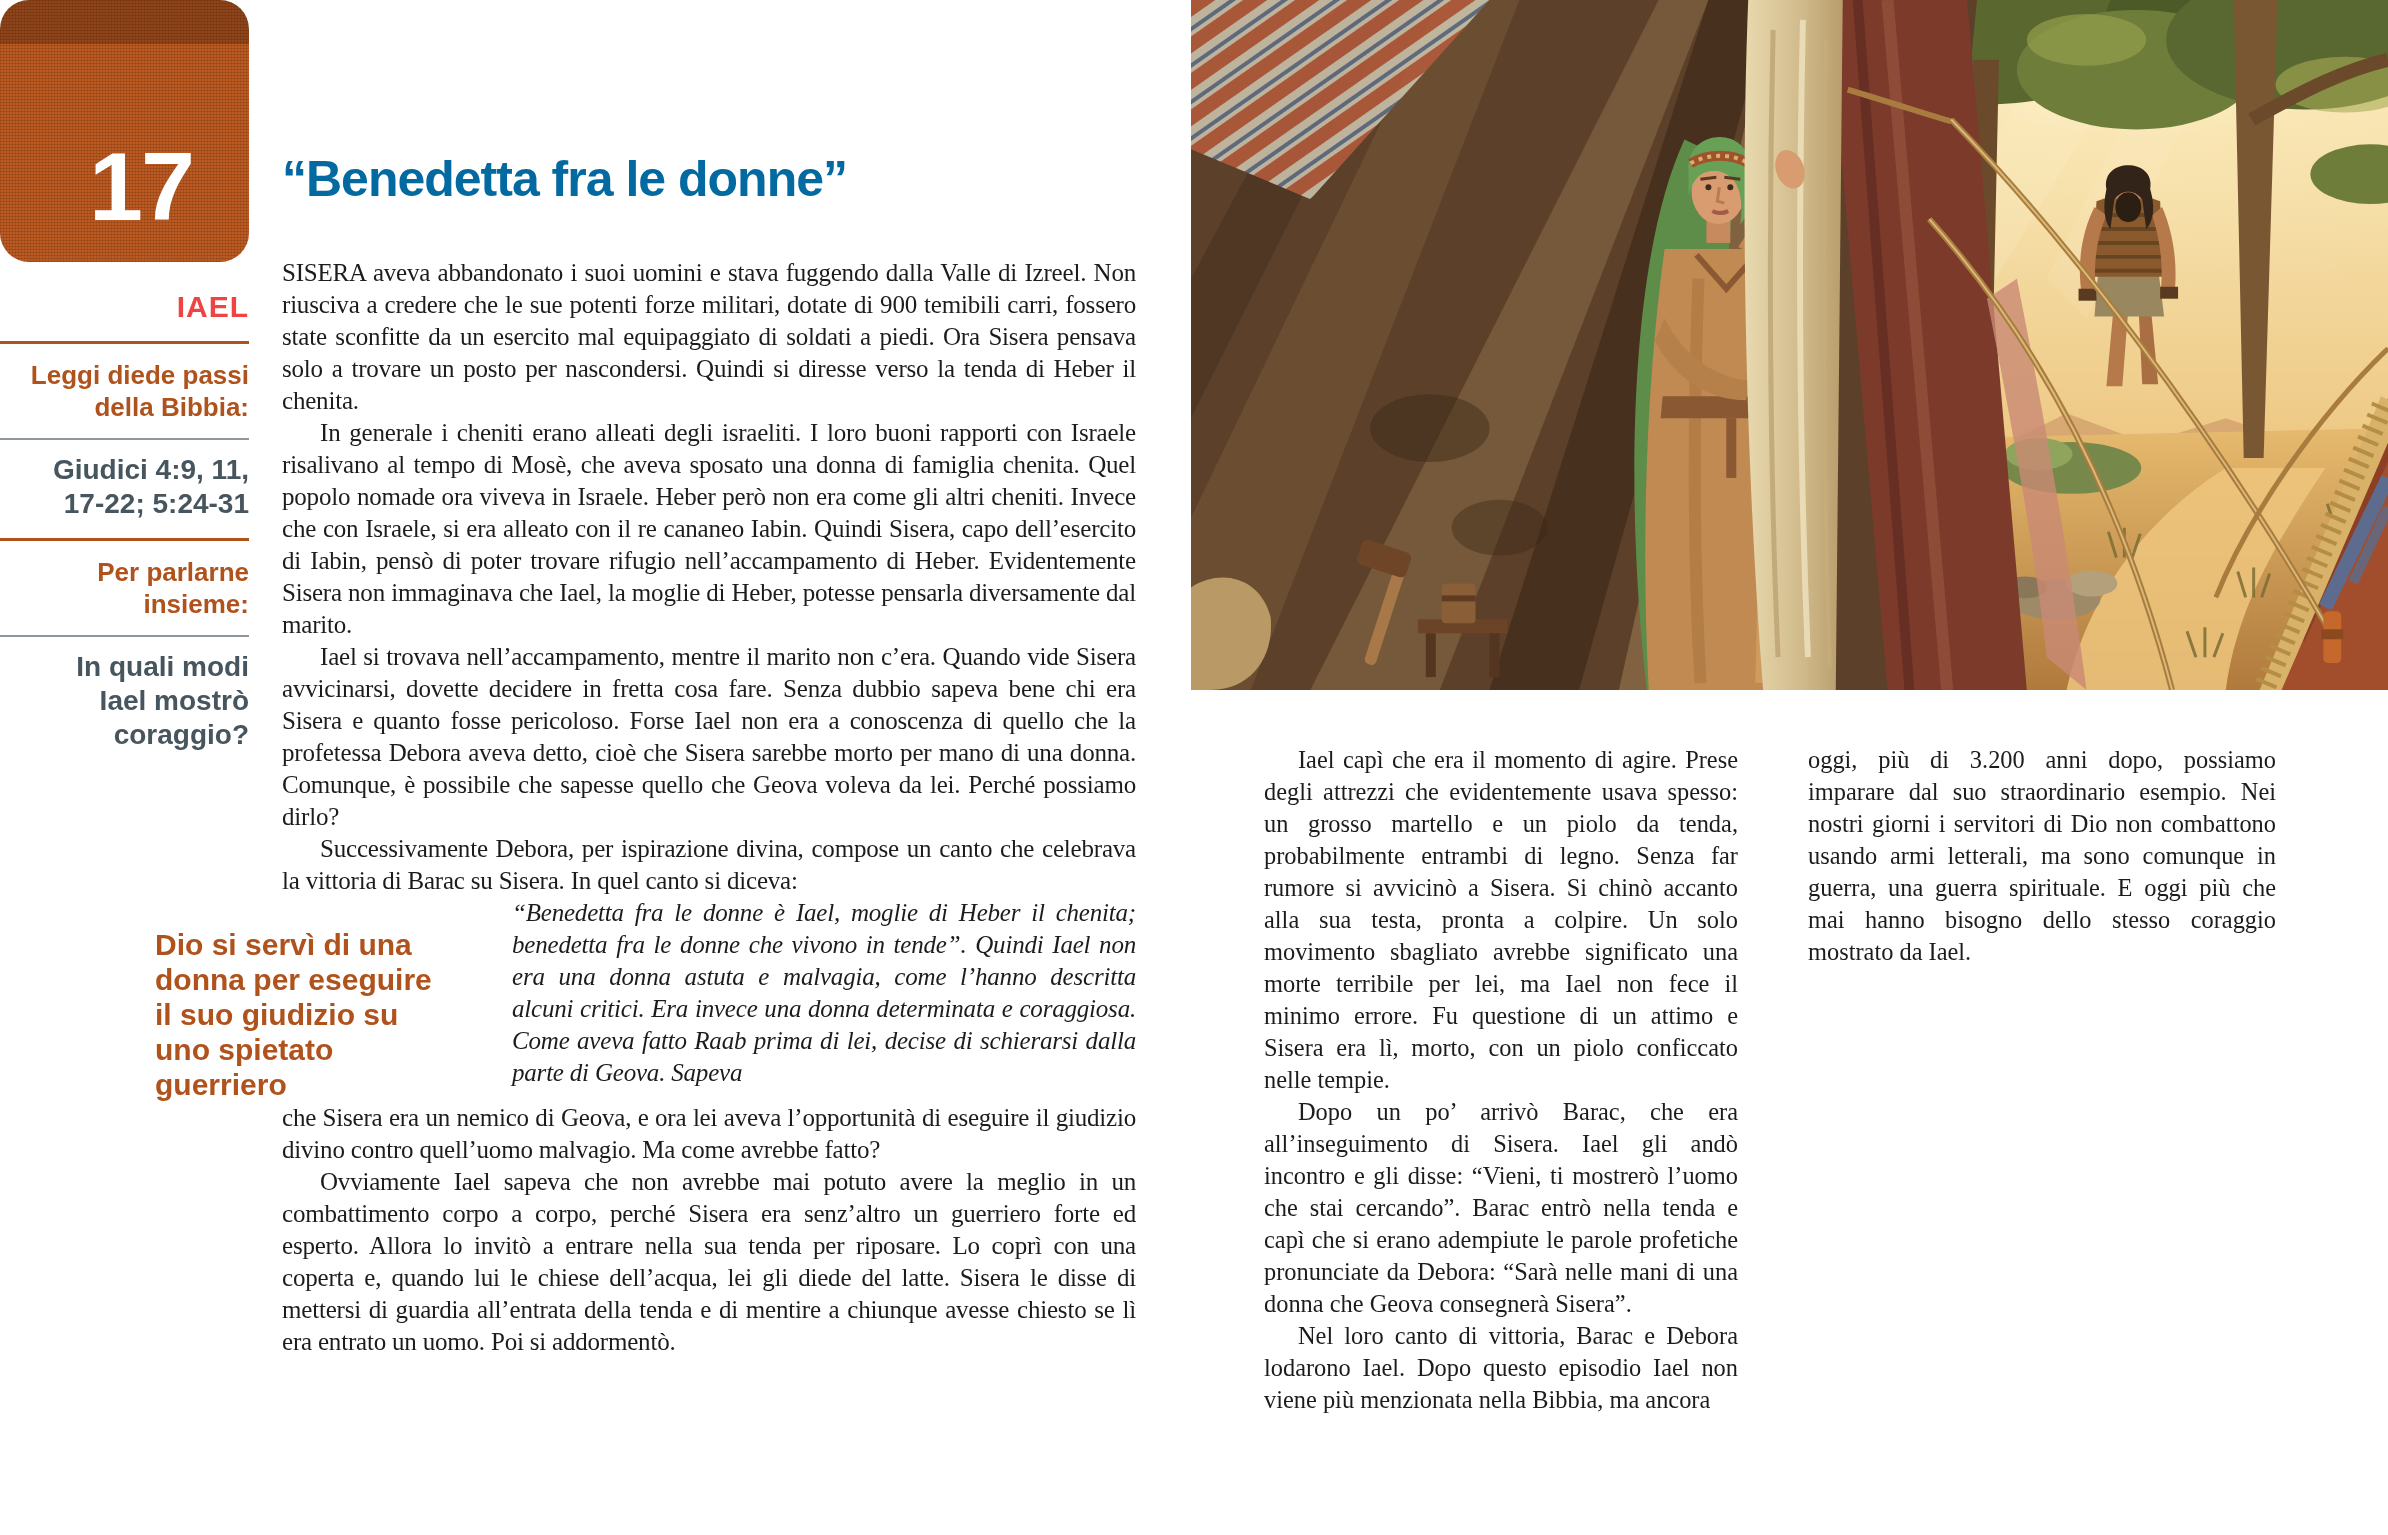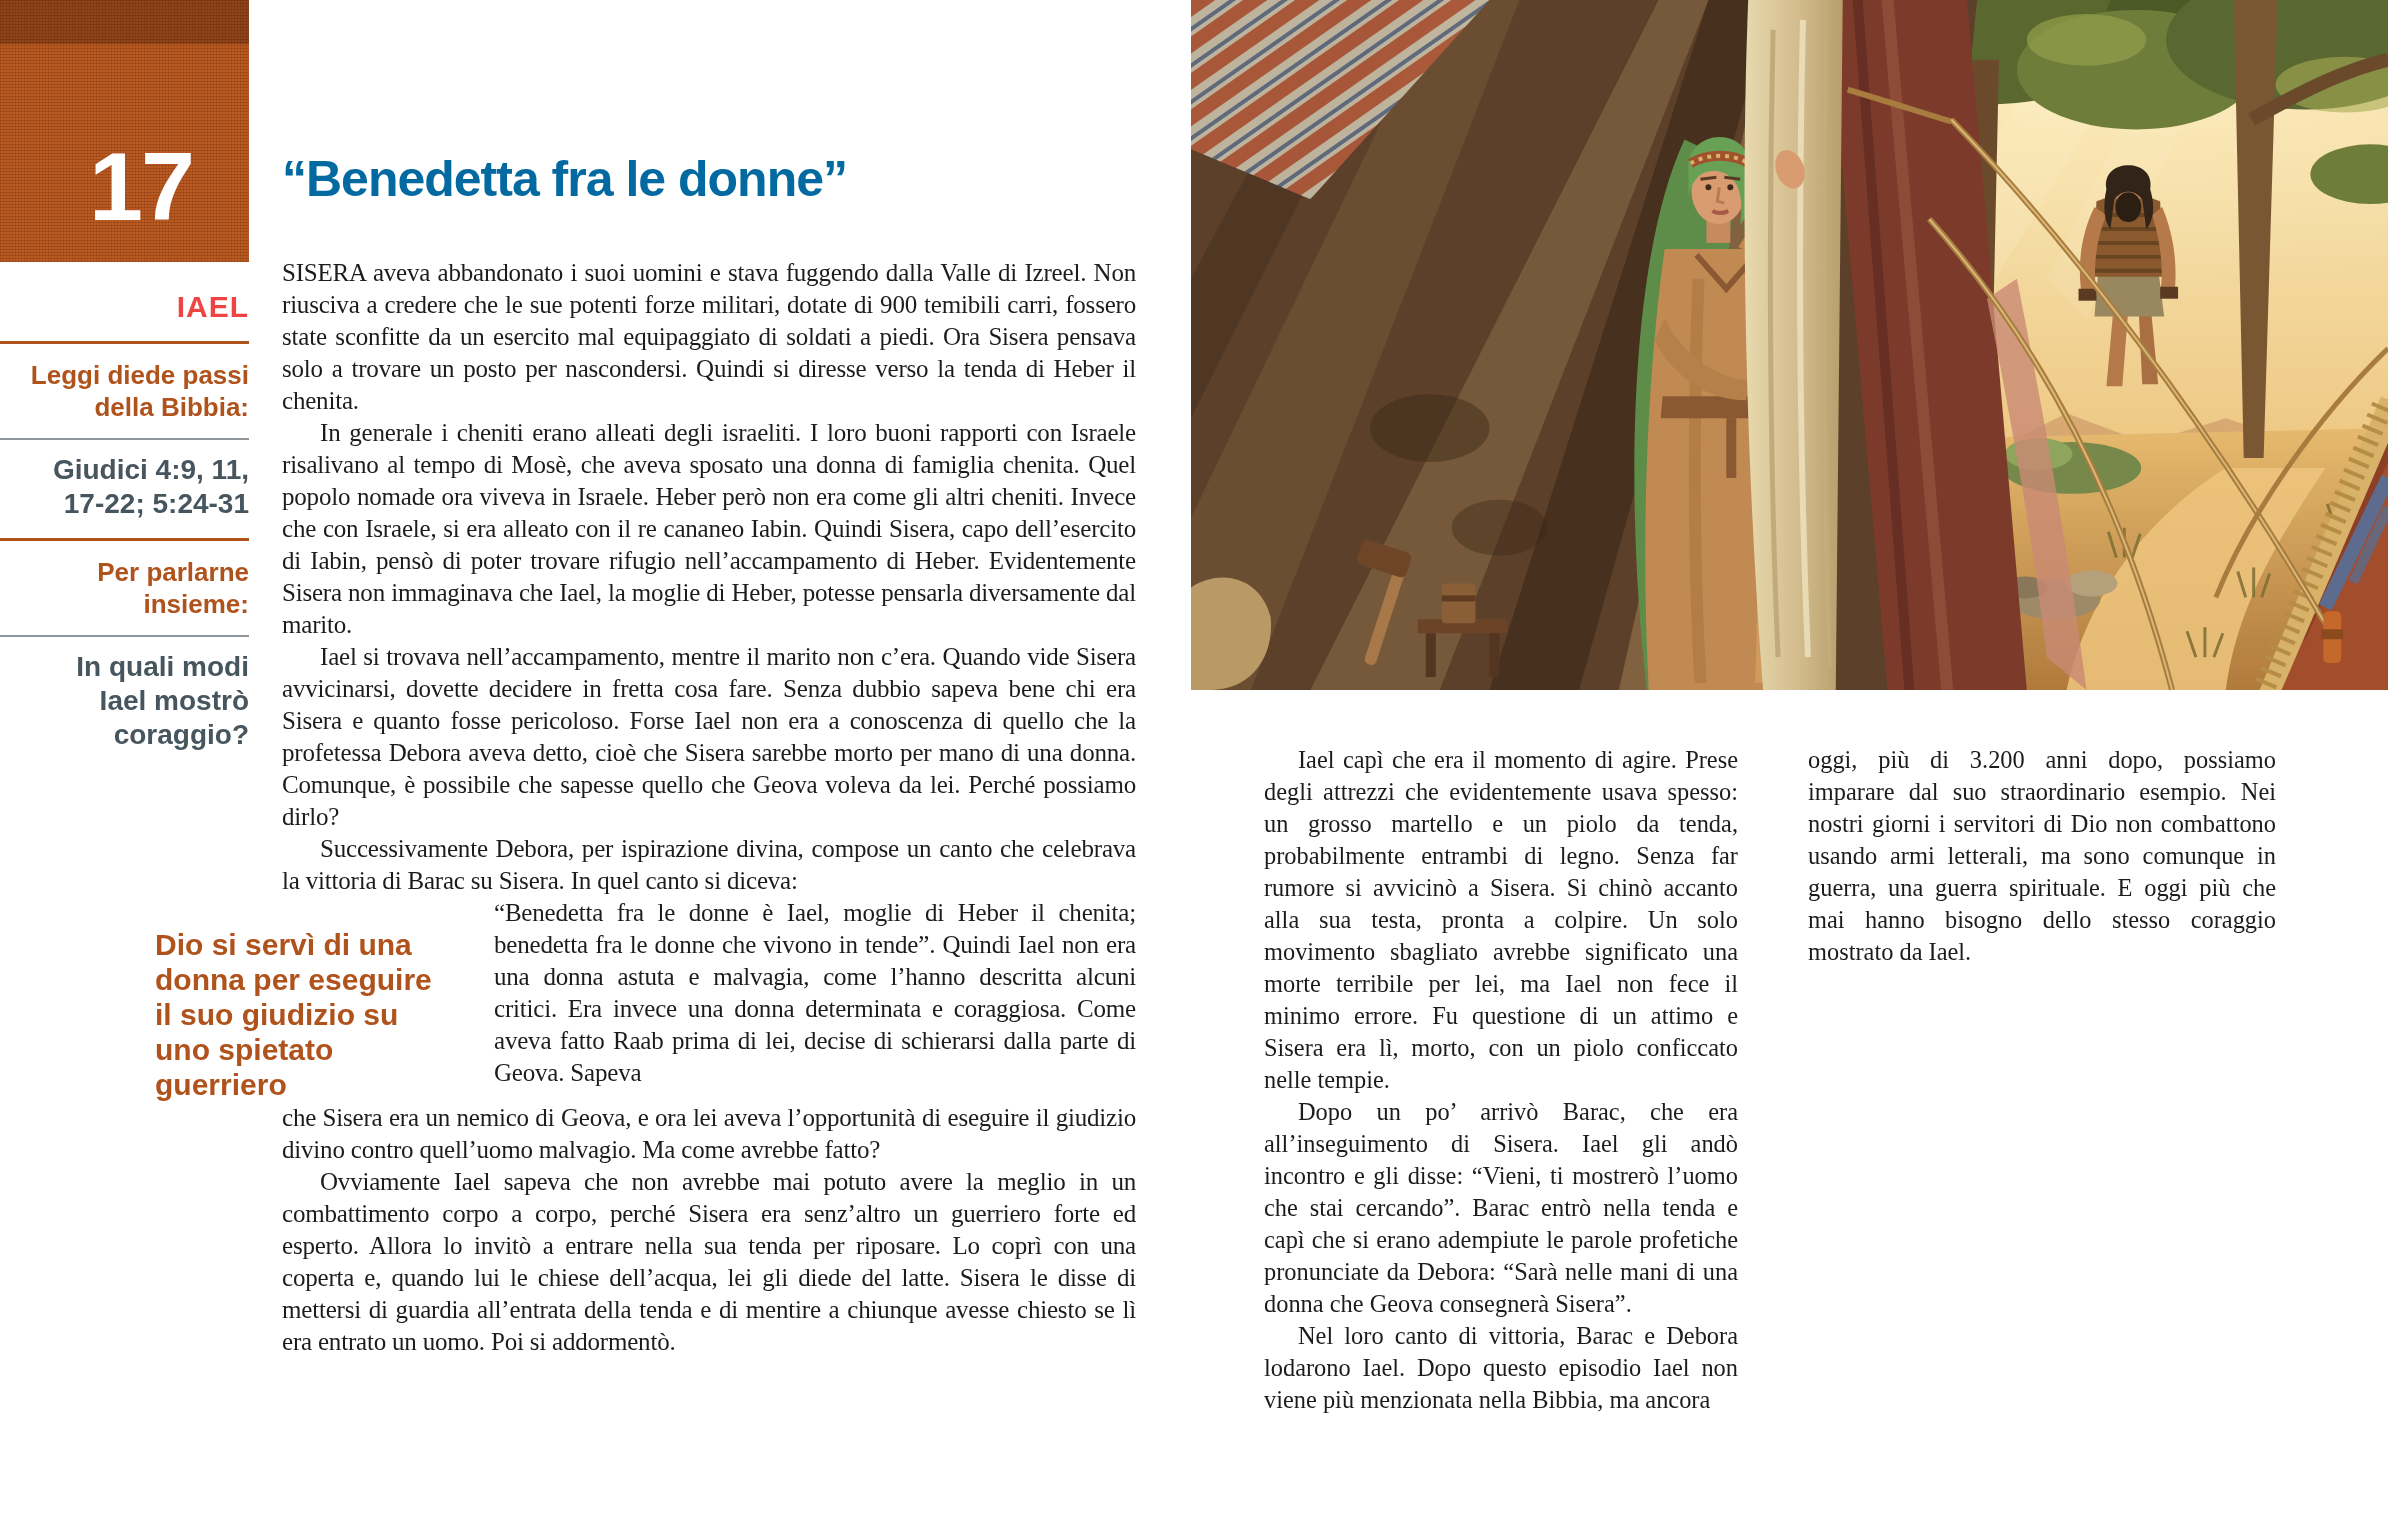--- a/index.html
+++ b/index.html
@@ -7,21 +7,21 @@
           font-family:"Liberation Sans", sans-serif;color:#1c1c1c;}
 
   
   .chapter-block{position:absolute;left:0;top:0;width:249px;height:262px;
     background-color:#bc5a22;
     background-image:
       linear-gradient(rgba(62,28,8,.36) 0 44px, rgba(62,28,8,0) 44px),
       repeating-linear-gradient(0deg, rgba(72,32,8,.22) 0 1px, rgba(0,0,0,0) 1px 3px),
       repeating-linear-gradient(90deg, rgba(72,32,8,.16) 0 1px, rgba(0,0,0,0) 1px 3px);
     display:flex;align-items:flex-end;justify-content:flex-end;
-    padding:0 56px 34px 0;box-sizing:border-box;}
+    padding:0 56px 34px 0;box-sizing:border-box;border-radius:29px;}
   .chapter-num{font-size:97px;font-weight:bold;color:#ffffff;line-height:.85;letter-spacing:-2px;}
 
   
   .sidebar{position:absolute;left:0;top:290px;width:249px;text-align:right;}
   .side-name{color:#ef4444;font-weight:bold;font-size:30px;letter-spacing:1px;}
   .rule{border:none;margin:0;}
   .rule.orange{border-top:3px solid #b0521c;margin:17px 0 15px;}
   .rule.gray{border-top:2px solid #8f979c;margin:15px 0 13px;}
   .side-label{color:#b0521c;font-weight:bold;font-size:26px;line-height:32px;}
   .side-script{color:#46555e;font-weight:bold;font-size:28px;line-height:34px;}
@@ -30,21 +30,21 @@
   
   .article{position:absolute;left:282px;top:147px;width:854px;}
   .title{margin:0 0 46px 0;font-size:50px;line-height:64px;font-weight:bold;
          color:#0369a1;letter-spacing:-1px;}
   .body{margin:0;font-family:"Liberation Serif", serif;font-size:25px;line-height:32px;
         text-align:justify;hyphens:auto;-webkit-hyphens:auto;letter-spacing:-0.2px;}
   .indent{text-indent:38px;}
   .wrap-row{display:flex;width:981px;margin-left:-127px;}
   .pull-quote{flex:none;width:299px;padding-top:30px;box-sizing:border-box;
         color:#b0521c;font-weight:bold;font-size:30px;line-height:35px;text-align:left;}
-  .wrap-text{flex:1;margin-left:40px;}
+  .wrap-text{flex:1;margin-left:58px;font-style:italic;}
 
   
   .illustration{position:absolute;left:1191px;top:0;width:1197px;height:690px;margin:0;}
   .illustration svg{display:block;width:100%;height:100%;}
   .col{position:absolute;top:744px;}
   .col1{left:1264px;width:474px;}
   .col2{left:1808px;width:468px;}
   .col .body{font-size:24.4px;line-height:32px;letter-spacing:0;}
   .col .indent{text-indent:34px;}
 </style>

